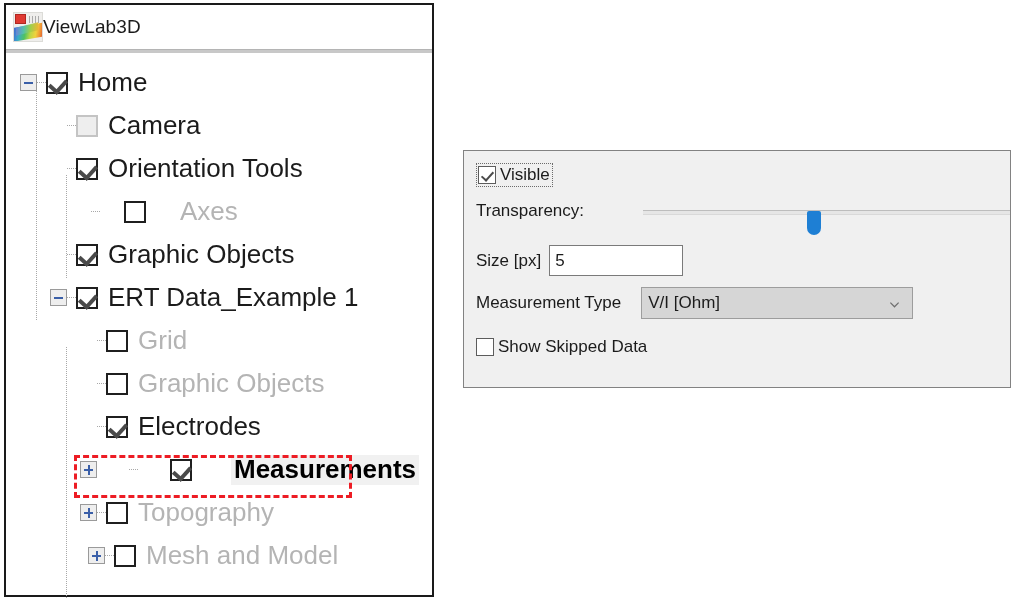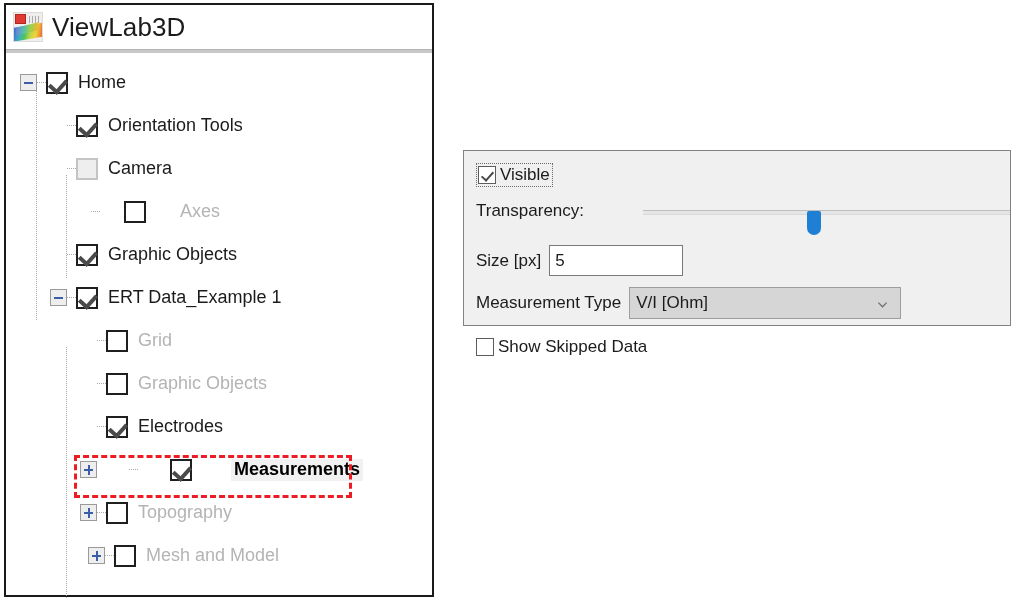--- a/index.html
+++ b/index.html
@@ -71,22 +71,21 @@
   }
   #app-icon .ic-mesh2 {
     position: absolute;
     left: 2px; bottom: 8px;
     width: 22px; height: 8px;
     background: linear-gradient(95deg,#6f7fd8 0%, #57c0b0 35%, #9ccf4a 65%, #e9b533 100%);
     transform: skewY(-14deg);
     opacity: .9;
   }
   #app-title {
-    margin-left: 9px;
-    font-size: 26px;
+    font-size: 19px;
     color: #1b1b1b;
     letter-spacing: .1px;
     white-space: nowrap;
   }
   #tree-sep {
     height: 3px;
     background: #c8c8c8;
     border-top: 1px solid #b4b4b4;
   }
   #tree-body {
@@ -95,21 +94,21 @@
   }
 
   .trow {
     position: relative;
     height: 43px;
     display: flex;
     align-items: center;
     white-space: nowrap;
   }
   .trow .label {
-    font-size: 18px;
+    font-size: 26px;
     color: #1b1b1b;
     line-height: 1;
     padding: 1px 3px 3px 3px;
   }
   .trow.dim .label { color: #b4b4b4; }
   .trow.sel .label {
     font-weight: bold;
     color: #000000;
     background: #f1f1f1;
   }
@@ -187,21 +186,21 @@
     box-sizing: border-box;
     pointer-events: none;
   }
 
   
   #props-panel {
     position: absolute;
     left: 463px;
     top: 150px;
     width: 548px;
-    height: 176px;
+    height: 238px;
     box-sizing: border-box;
     border: 1px solid #828282;
     background: #f0f0f0;
     font-size: 17px;
     color: #1b1b1b;
   }
   .prow {
     display: flex;
     align-items: center;
     position: absolute;
@@ -268,21 +267,21 @@
     border: 1px solid #7a7a7a;
     background: #ffffff;
     font-family: inherit;
     font-size: 17px;
     color: #1b1b1b;
     padding: 0 5px;
     outline: none;
   }
 
   #mtype-combo {
-    margin-left: 8px;
+    margin-left: 20px;
     width: 272px;
     height: 32px;
     box-sizing: border-box;
     border: 1px solid #9d9d9d;
     background: #d6d6d6;
     display: flex;
     align-items: center;
     padding-left: 6px;
     position: relative;
     color: #1b1b1b;
@@ -317,32 +316,32 @@
     <div class="vline" style="left:60px; top:122px; height:104px;"></div>
     <div class="vline" style="left:60px; top:294px; height:252px;"></div>
 
     <div class="trow" style="padding-left:14px;">
       <div class="exp"></div>
       <div class="dots"></div>
       <div class="cb checked"></div>
       <span class="label">Home</span>
     </div>
 
-    <div class="trow" style="padding-left:44px;">
-      <div class="exp-spacer"></div>
-      <div class="dots"></div>
-      <div class="cb checked"></div>
-      <span class="label">Orientation Tools</span>
-    </div>
-
     <div class="trow dim" style="padding-left:44px;">
       <div class="exp-spacer"></div>
       <div class="dots"></div>
       <div class="cb disabled"></div>
       <span class="label" style="color:#1b1b1b;">Camera</span>
+    </div>
+
+    <div class="trow" style="padding-left:44px;">
+      <div class="exp-spacer"></div>
+      <div class="dots"></div>
+      <div class="cb checked"></div>
+      <span class="label">Orientation Tools</span>
     </div>
 
     <div class="trow dim" style="padding-left:44px;gap:24px;">
       <div class="exp-spacer"></div>
       <div class="dots"></div>
       <div class="cb"></div>
       <span class="label">Axes</span>
     </div>
 
     <div class="trow" style="padding-left:44px;">

